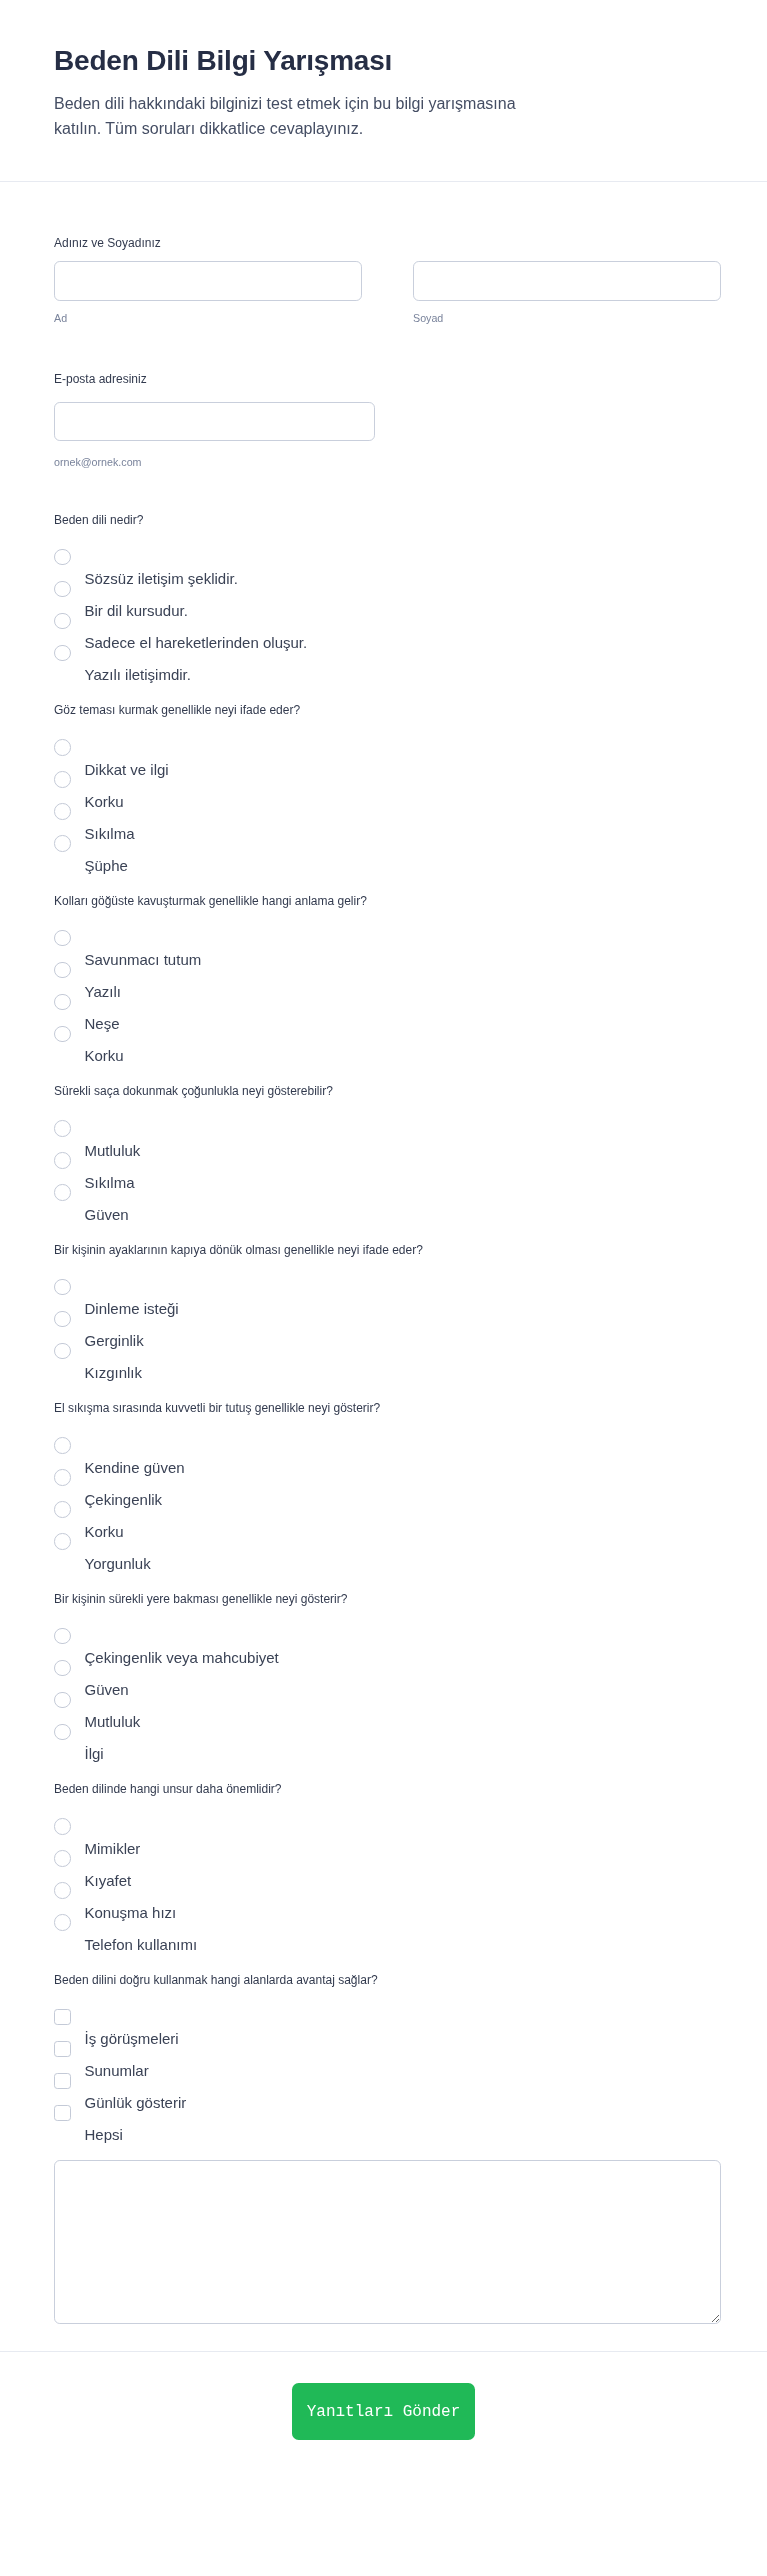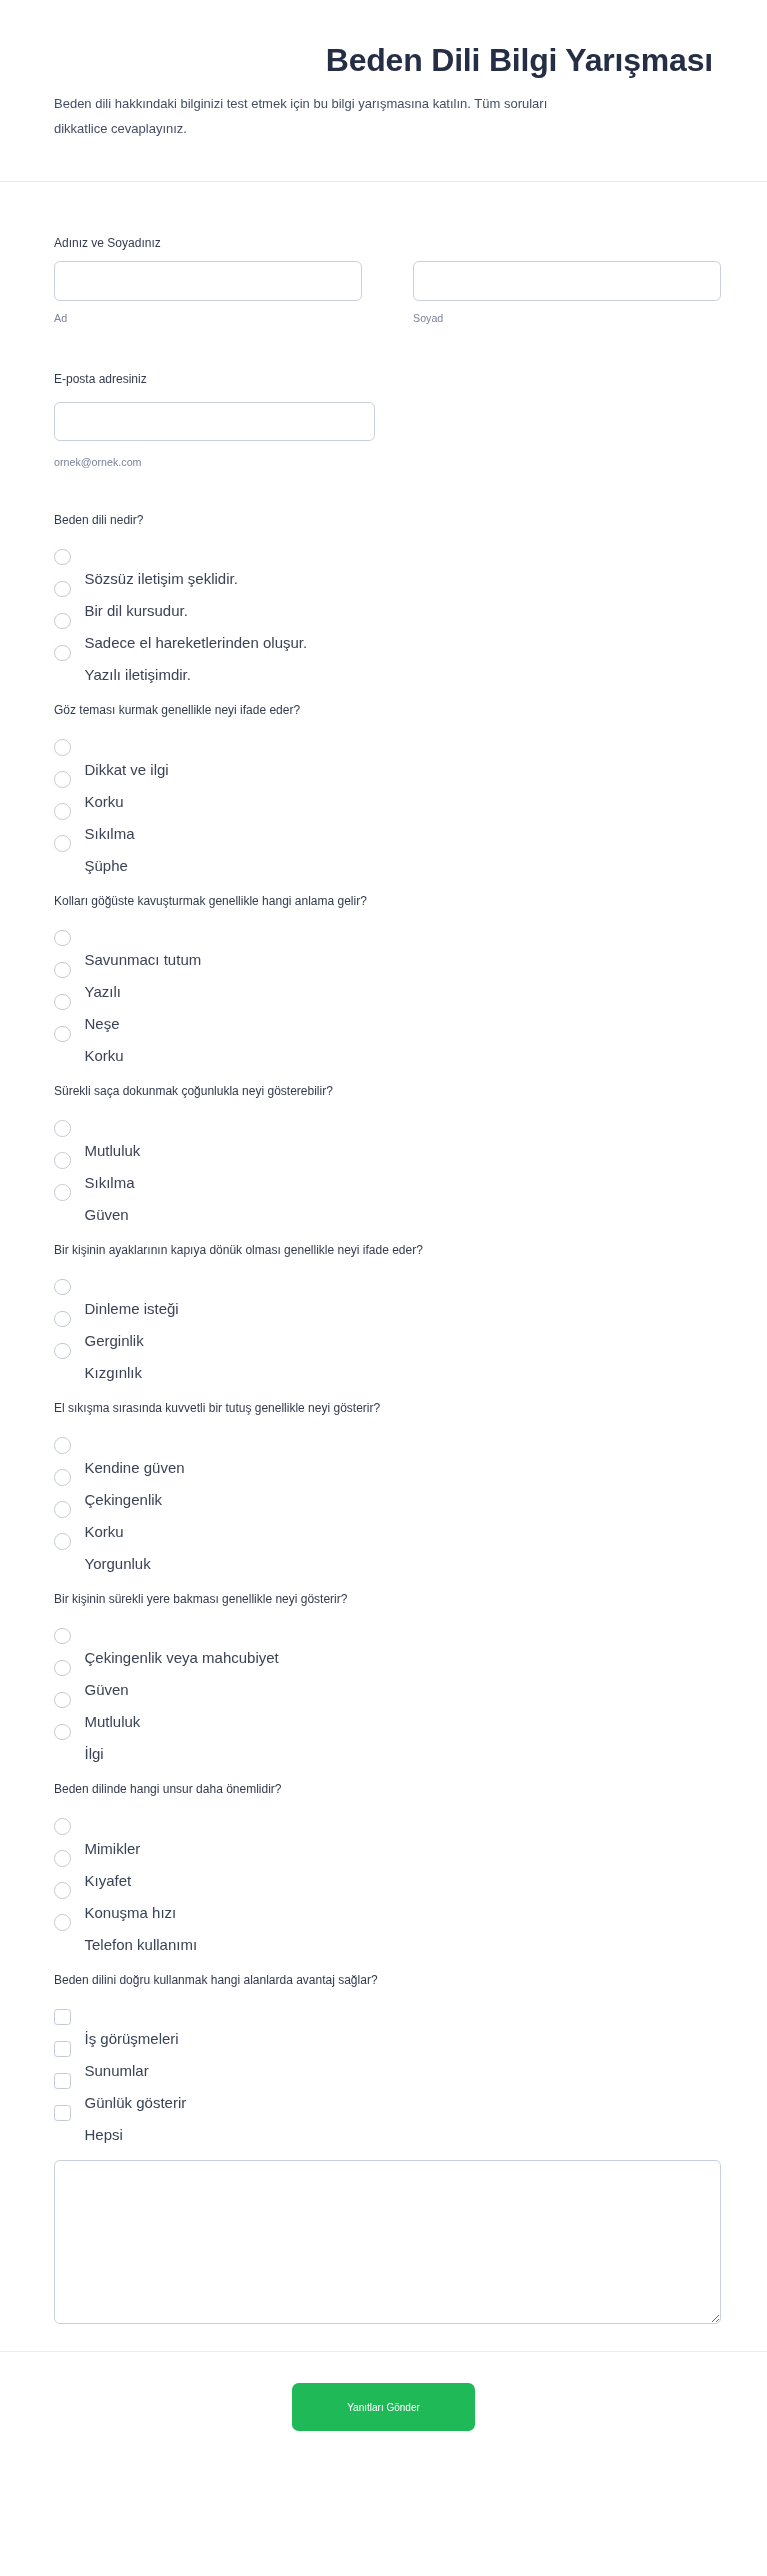--- a/index.html
+++ b/index.html
@@ -14,31 +14,30 @@
     height: 2576px;
     overflow: hidden;
     background: #ffffff;
     border-right: 0.8px solid #e3e7ee;
   }
 
   
   header { padding: 45px 54px 0 54px; }
   .page-title {
     margin: 0 0 15px 0;
-    font-size: 32px;
+    font-size: 28px;
     line-height: 31px;
     font-weight: 700;
     letter-spacing: -0.2px;
     color: #262e45;
-    text-align: right;
   }
   .page-description {
     margin: 0 0 40px 0;
     max-width: 512px;
-    font-size: 13px;
+    font-size: 16px;
     line-height: 25px;
     color: #444d63;
   }
   .divider {
     border: none;
     border-top: 0.8px solid #e7eaf1;
     margin: 0;
     width: 100%;
   }
 
@@ -123,27 +122,27 @@
     color: #343c50;
     resize: vertical;
     outline: none;
     margin-bottom: 27px;
   }
 
   
   footer { padding: 31px 0 42px 0; text-align: center; }
   .submit-btn {
     width: 183px;
-    height: 48px;
+    height: 57px;
     border: none;
     border-radius: 6.6px;
     background: #20b957;
     color: #ffffff;
-    font-family: Liberation Sans, sans-serif;
-    font-size: 10px;
+    font-family: Liberation Mono, monospace;
+    font-size: 16px;
     font-weight: 500;
     cursor: pointer;
   }
 </style>
 </head>
 <body>
 
 <div class="page">
 
   <header>

